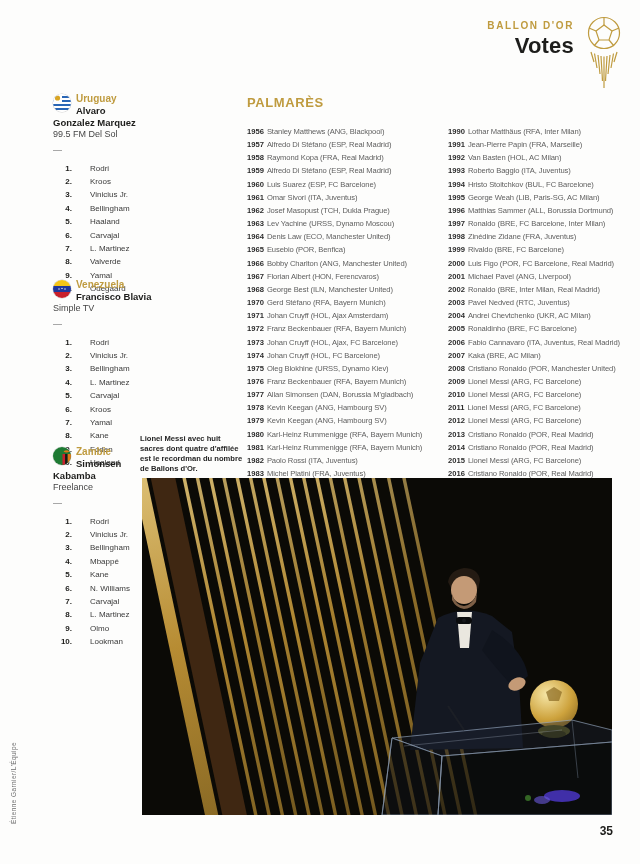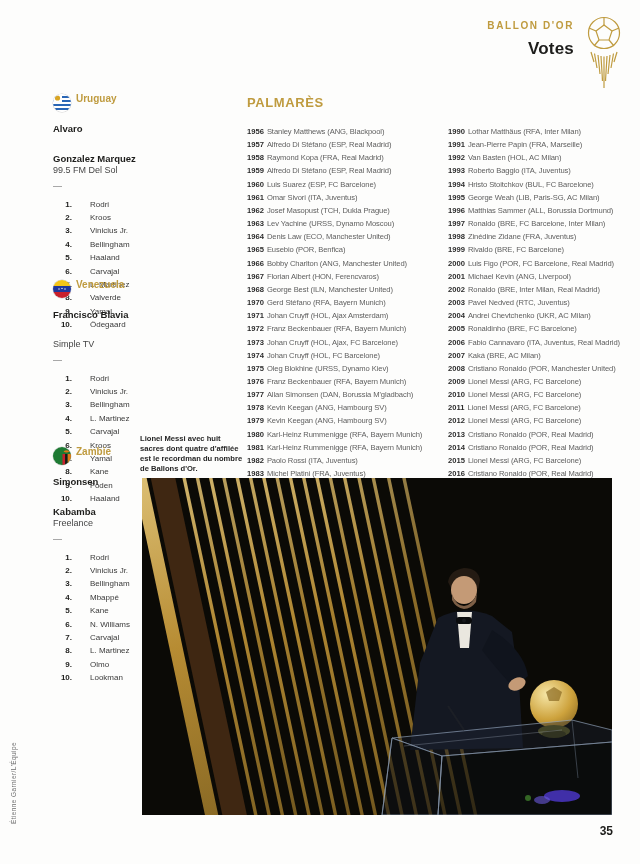--- a/index.html
+++ b/index.html
@@ -5,28 +5,28 @@
   * { margin:0; padding:0; box-sizing:border-box; }
   html,body { background:#e8e8e8; }
   .page {
     position:relative; width:640px; height:864px; margin:0 auto;
     background:#fdfdfc; overflow:hidden;
     font-family:"Liberation Sans", sans-serif; color:#1d1d1b;
   }
   
   .header { position:absolute; top:20px; right:66px; text-align:right; }
   .brand { font-size:10px; font-weight:600; letter-spacing:1.6px; color:#bf9b3f; }
-  .votes-title { font-size:17px; font-weight:800; color:#1d1d1b; margin-top:8px; letter-spacing:.2px;text-align:right; }
+  .votes-title { font-size:22px; font-weight:800; color:#1d1d1b; margin-top:2px; letter-spacing:.2px;text-align:right; }
   .trophy { position:absolute; top:12px; right:10px; width:52px; height:80px; }
   
   .voter { position:absolute; left:53px; width:122px; }
   .flag { float:left; width:18px; height:18px; border-radius:50%; overflow:hidden; margin:1px 5px 4px 0; box-shadow:0 0 0 .5px #cfcfcf; }
   .flag svg { display:block; }
   .country { font-size:10px; line-height:12px; font-weight:700; color:#bf9b3f; }
-  .vname { font-size:9.5px; line-height:12px; font-weight:700; color:#1d1d1b;margin-top:18px; }
+  .vname { font-size:9.5px; line-height:12px; font-weight:700; color:#1d1d1b; }
   .outlet { font-size:9px; line-height:11.5px; color:#454545; }
   .dash { font-size:9px; color:#7a7a7a; margin:4px 0 6px; clear:left; }
   .vote-row { line-height:10.4px; white-space:nowrap; }
   .vnum { display:inline-block; width:19px; text-align:right; font-size:8px; font-weight:700; color:#1d1d1b; margin-right:3px; }
   .vplayer { font-size:8px; color:#3a3a3a;padding-left:15px; }
   
   .pal-title { position:absolute; left:247px; top:95px; font-size:13px; font-weight:800; letter-spacing:.6px; color:#bf9b3f; }
   .pal-col { position:absolute; top:124px; width:198px; }
   .pal-col-1 { left:247px; } .pal-col-2 { left:448px; }
   .pal-row { line-height:10.15px; white-space:nowrap; }
@@ -201,21 +201,21 @@
       <div class="pal-row"><span class="pyear">1991</span><span class="pwin">Jean-Pierre Papin (FRA, Marseille)</span></div>
       <div class="pal-row"><span class="pyear">1992</span><span class="pwin">Van Basten (HOL, AC Milan)</span></div>
       <div class="pal-row"><span class="pyear">1993</span><span class="pwin">Roberto Baggio (ITA, Juventus)</span></div>
       <div class="pal-row"><span class="pyear">1994</span><span class="pwin">Hristo Stoitchkov (BUL, FC Barcelone)</span></div>
       <div class="pal-row"><span class="pyear">1995</span><span class="pwin">George Weah (LIB, Paris-SG, AC Milan)</span></div>
       <div class="pal-row"><span class="pyear">1996</span><span class="pwin">Matthias Sammer (ALL, Borussia Dortmund)</span></div>
       <div class="pal-row"><span class="pyear">1997</span><span class="pwin">Ronaldo (BRE, FC Barcelone, Inter Milan)</span></div>
       <div class="pal-row"><span class="pyear">1998</span><span class="pwin">Zinédine Zidane (FRA, Juventus)</span></div>
       <div class="pal-row"><span class="pyear">1999</span><span class="pwin">Rivaldo (BRE, FC Barcelone)</span></div>
       <div class="pal-row"><span class="pyear">2000</span><span class="pwin">Luis Figo (POR, FC Barcelone, Real Madrid)</span></div>
-      <div class="pal-row"><span class="pyear">2001</span><span class="pwin">Michael Kevin (ANG, Liverpool)</span></div>
+      <div class="pal-row"><span class="pyear">2001</span><span class="pwin">Michael Pavel (ANG, Liverpool)</span></div>
       <div class="pal-row"><span class="pyear">2002</span><span class="pwin">Ronaldo (BRE, Inter Milan, Real Madrid)</span></div>
       <div class="pal-row"><span class="pyear">2003</span><span class="pwin">Pavel Nedved (RTC, Juventus)</span></div>
       <div class="pal-row"><span class="pyear">2004</span><span class="pwin">Andrei Chevtchenko (UKR, AC Milan)</span></div>
       <div class="pal-row"><span class="pyear">2005</span><span class="pwin">Ronaldinho (BRE, FC Barcelone)</span></div>
       <div class="pal-row"><span class="pyear">2006</span><span class="pwin">Fabio Cannavaro (ITA, Juventus, Real Madrid)</span></div>
       <div class="pal-row"><span class="pyear">2007</span><span class="pwin">Kaká (BRE, AC Milan)</span></div>
       <div class="pal-row"><span class="pyear">2008</span><span class="pwin">Cristiano Ronaldo (POR, Manchester United)</span></div>
       <div class="pal-row"><span class="pyear">2009</span><span class="pwin">Lionel Messi (ARG, FC Barcelone)</span></div>
       <div class="pal-row"><span class="pyear">2010</span><span class="pwin">Lionel Messi (ARG, FC Barcelone)</span></div>
       <div class="pal-row"><span class="pyear">2011</span><span class="pwin">Lionel Messi (ARG, FC Barcelone)</span></div>

